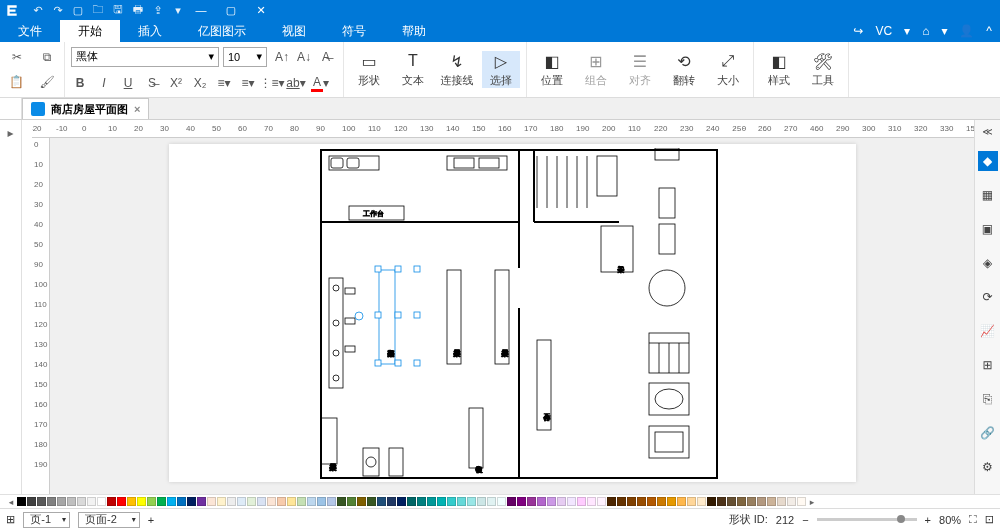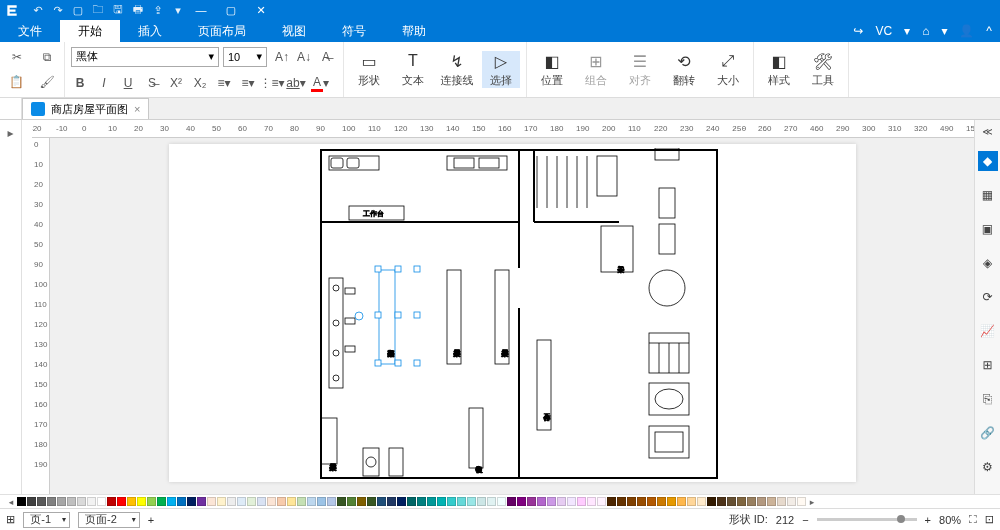--- a/index.html
+++ b/index.html
@@ -31,21 +31,21 @@
 .smallbtn { width: 22px; height: 18px; display: flex; align-items: center; justify-content: center; color: #555; }
 .fontsel { width: 148px; height: 20px; border: 1px solid #aaa; font-size: 11px; padding: 0 4px; display: flex; align-items: center; justify-content: space-between; }
 .sizesel { width: 44px; height: 20px; border: 1px solid #aaa; font-size: 11px; padding: 0 4px; display: flex; align-items: center; justify-content: space-between; margin-left: 4px; }
 .fontrow { display: flex; align-items: center; }
 .btnrow { display: flex; gap: 6px; margin-top: 2px; }
 .btnrow span { width: 18px; height: 18px; display: flex; align-items: center; justify-content: center; color: #555; font-size: 12px; }
 
 
 .doctabs { height: 22px; background: #f0f0f0; border-bottom: 1px solid #d0d0d0; display: flex; align-items: stretch; }
 .ltools { width: 22px; background: #fff; border-right: 1px solid #e0e0e0; }
-.dtab { background: #fff; border: 1px solid #c8c8c8; border-bottom: none; display: flex; align-items: center; padding: 0 8px; gap: 6px; font-size: 11px; }
+.dtab { background: #fff; border: 1px solid #c8c8c8; border-bottom: none; display: flex; align-items: center; padding: 0 8px; gap: 6px; font-size: 11px; font-weight: bold; }
 .dtab .dicon { width: 14px; height: 14px; background: #0a8be7; border-radius: 2px; }
 
 
 .canvaswrap { flex: 1; display: flex; min-height: 0; position: relative; }
 .leftsidebar { width: 22px; background: #fff; border-right: 1px solid #e0e0e0; display: flex; flex-direction: column; align-items: center; gap: 10px; padding-top: 6px; color: #666; }
 .rightsidebar { width: 26px; background: #f7f7f7; border-left: 1px solid #dcdcdc; display: flex; flex-direction: column; align-items: center; gap: 14px; padding-top: 6px; color: #444; }
 .rightsidebar .ri { width: 20px; height: 20px; display: flex; align-items: center; justify-content: center; }
 .rightsidebar .ri.active { background: #0078d7; color: #fff; }
 
 .canvas { flex: 1; display: flex; flex-direction: column; background: #f0f0f0; position: relative; margin-left: 10px; }
@@ -101,21 +101,21 @@
     <span>—</span>
     <span>▢</span>
     <span>✕</span>
   </div>
 </div>
 
 <div class="menubar">
   <div class="tab">文件</div>
   <div class="tab active">开始</div>
   <div class="tab">插入</div>
-  <div class="tab">页面布局</div>
+  <div class="tab">亿图图示</div>
   <div class="tab">视图</div>
   <div class="tab">符号</div>
   <div class="tab">帮助</div>
   <div class="right-icons">
     <span>↪</span>
     <span>VC</span>
       <span>▾</span>
     <span>⌂</span>
       <span>▾</span>
     <span>👤</span>
@@ -263,21 +263,21 @@
         <span style="left: 648px;">230</span>
         <span style="left: 674px;">240</span>
         <span style="left: 700px; font-family: Liberation Mono, monospace;">250</span>
         <span style="left: 726px;">260</span>
         <span style="left: 752px;">270</span>
         <span style="left: 778px;">460</span>
         <span style="left: 804px;">290</span>
         <span style="left: 830px;">300</span>
         <span style="left: 856px;">310</span>
         <span style="left: 882px;">320</span>
-        <span style="left: 908px;">490</span>
+        <span style="left: 908px;">330</span>
         <span style="left: 934px;">150</span>
       </div>
     <div class="canvin">
       <div class="vruler" id="vruler">
           <span style="top: 2px;">0</span>
           <span style="top: 22px;">10</span>
           <span style="top: 42px;">20</span>
           <span style="top: 62px;">30</span>
           <span style="top: 82px;">40</span>
           <span style="top: 102px;">50</span>

